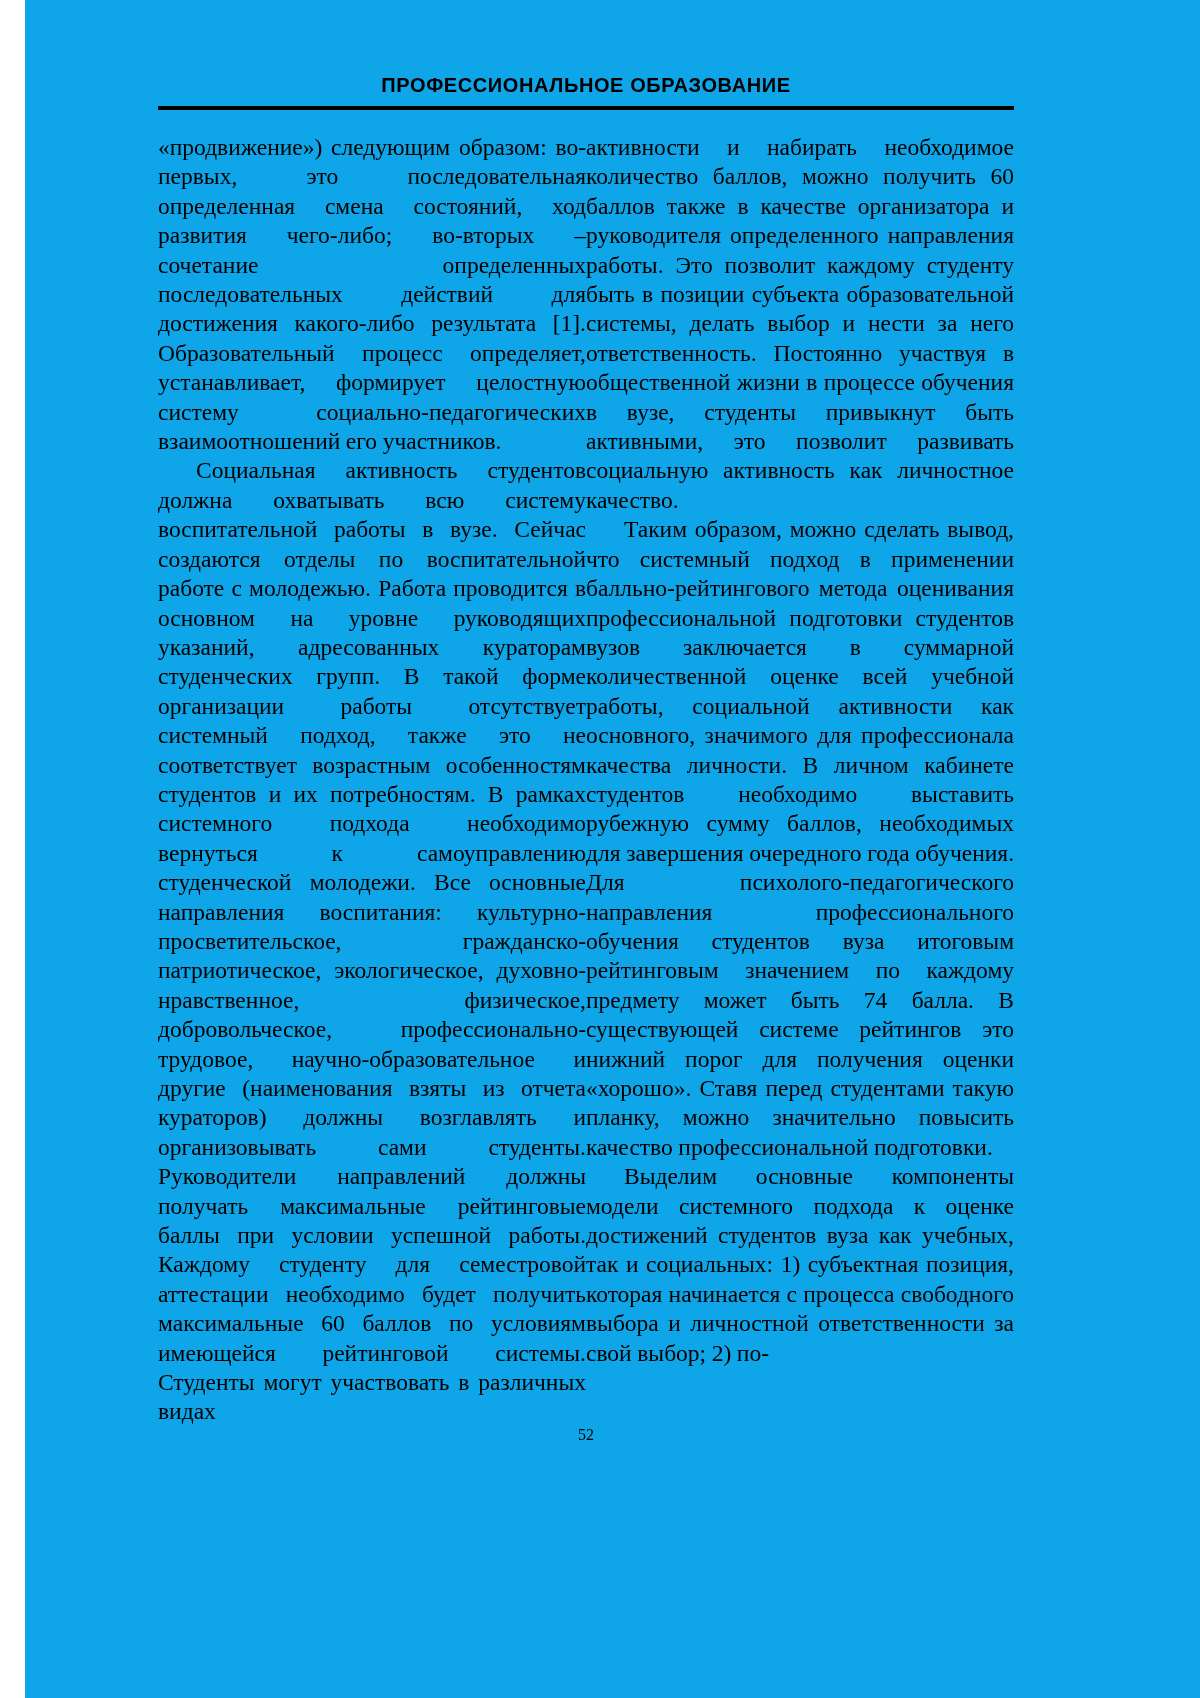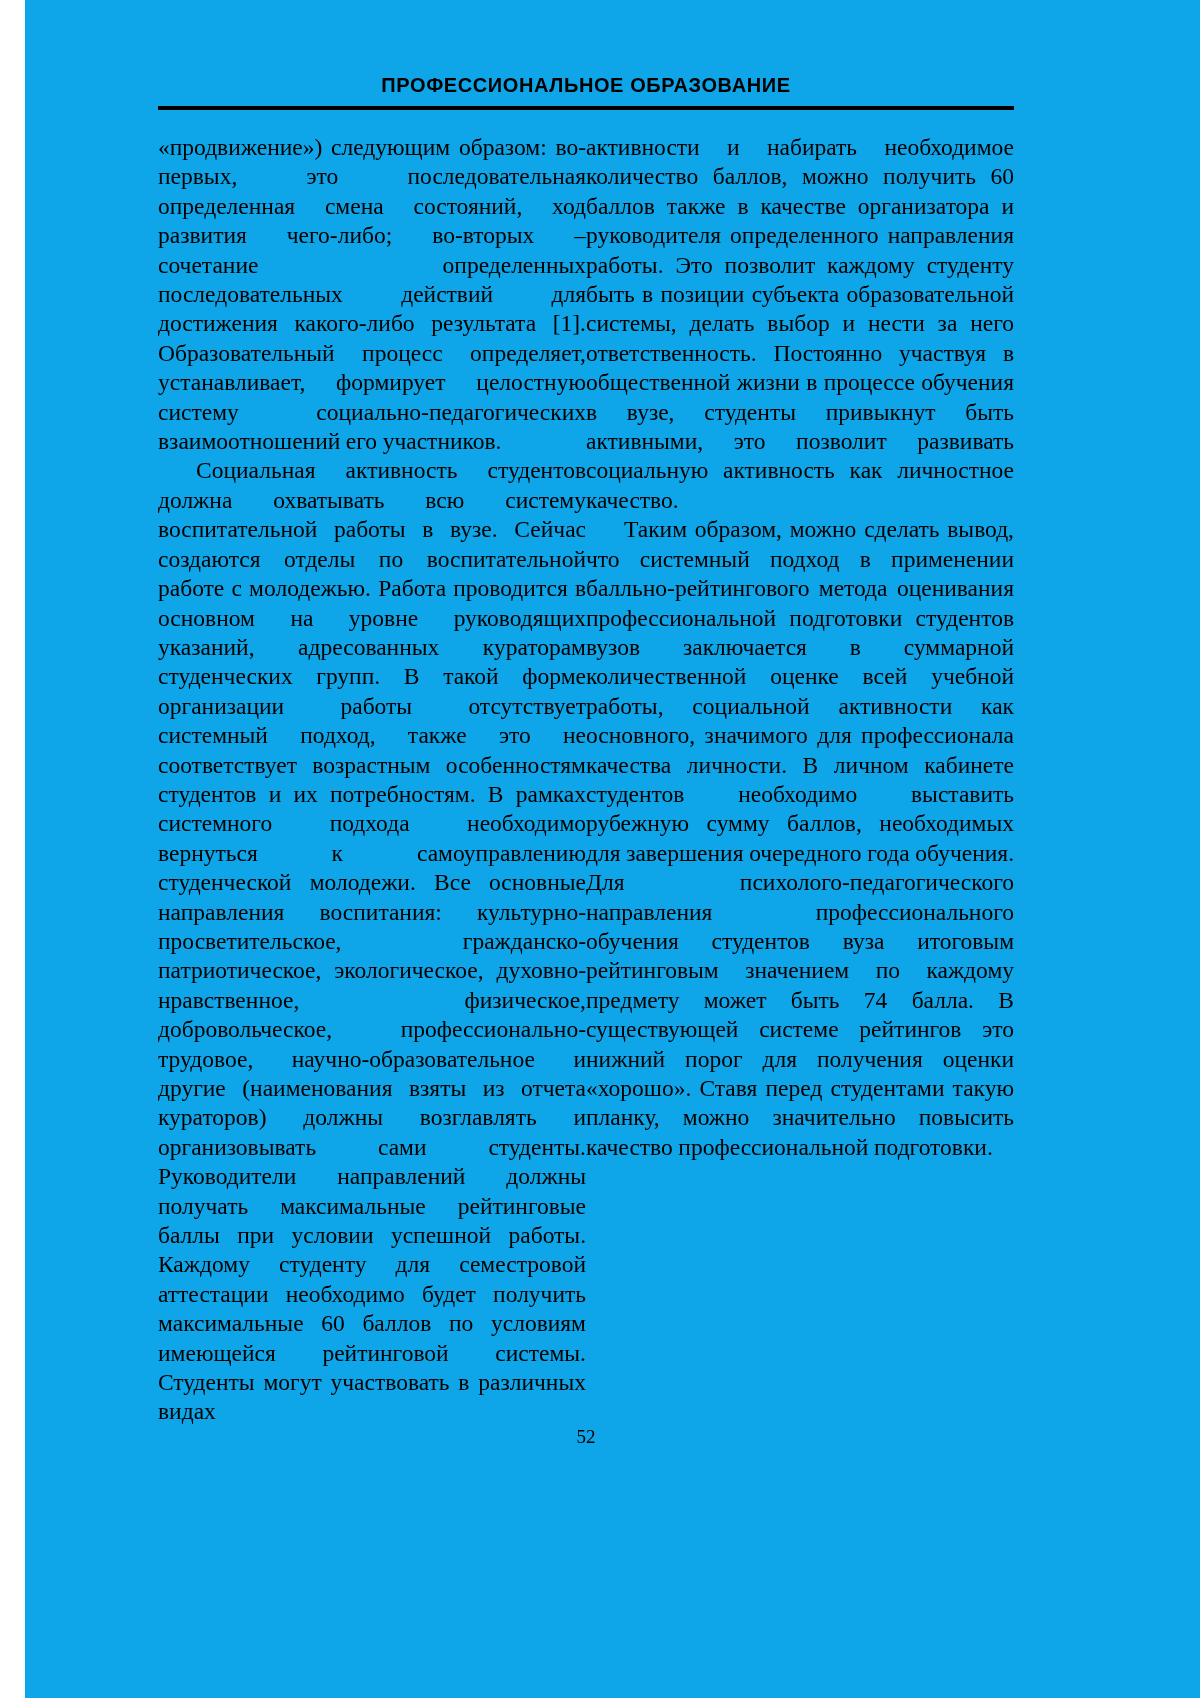--- a/index.html
+++ b/index.html
@@ -61,21 +61,21 @@
   }
   .col p.indent {
     text-indent: 38px;
   }
   .page-number {
     position: absolute;
     left: 0;
     top: 1426px;
     width: 100%;
     text-align: center;
-    font-size: 19px;
+    font-size: 16px;
     font-family: "Liberation Serif", serif;
   }
 </style>
 </head>
 <body>
 
 <div class="page">
   <div class="sheet">
 
     <h1 class="running-head">ПРОФЕССИОНАЛЬНОЕ ОБРАЗОВАНИЕ</h1>
@@ -84,19 +84,20 @@
 
     <div class="columns">
       <div class="col">
         <p>«продвижение») следующим образом: во-первых, это последовательная определенная смена состояний, ход развития чего-либо; во-вторых – сочетание определенных последовательных действий для достижения какого-либо результата [1]. Образовательный процесс определяет, устанавливает, формирует целостную систему социально-педагогических взаимоотношений его участников.</p>
         <p class="indent">Социальная активность студентов должна охватывать всю систему воспитательной работы в вузе. Сейчас создаются отделы по воспитательной работе с молодежью. Работа проводится в основном на уровне руководящих указаний, адресованных кураторам студенческих групп. В такой форме организации работы отсутствует системный подход, также это не соответствует возрастным особенностям студентов и их потребностям. В рамках системного подхода необходимо вернуться к самоуправлению студенческой молодежи. Все основные направления воспитания: культурно-просветительское, гражданско-патриотическое, экологическое, духовно-нравственное, физическое, добровольческое, профессионально-трудовое, научно-образовательное и другие (наименования взяты из отчета кураторов) должны возглавлять и организовывать сами студенты. Руководители направлений должны получать максимальные рейтинговые баллы при условии успешной работы. Каждому студенту для семестровой аттестации необходимо будет получить максимальные 60 баллов по условиям имеющейся рейтинговой системы. Студенты могут участвовать в различных видах</p>
       </div>
 
       <div class="col">
         <p>активности и набирать необходимое количество баллов, можно получить 60 баллов также в качестве организатора и руководителя определенного направления работы. Это позволит каждому студенту быть в позиции субъекта образовательной системы, делать выбор и нести за него ответственность. Постоянно участвуя в общественной жизни в процессе обучения в вузе, студенты привыкнут быть активными, это позволит развивать социальную активность как личностное качество.</p>
         <p class="indent">Таким образом, можно сделать вывод, что системный подход в применении балльно-рейтингового метода оценивания профессиональной подготовки студентов вузов заключается в суммарной количественной оценке всей учебной работы, социальной активности как основного, значимого для профессионала качества личности. В личном кабинете студентов необходимо выставить рубежную сумму баллов, необходимых для завершения очередного года обучения. Для психолого-педагогического направления профессионального обучения студентов вуза итоговым рейтинговым значением по каждому предмету может быть 74 балла. В существующей системе рейтингов это нижний порог для получения оценки «хорошо». Ставя перед студентами такую планку, можно значительно повысить качество профессиональной подготовки.</p>
+        <p class="indent">Выделим основные компоненты модели системного подхода к оценке достижений студентов вуза как учебных, так и социальных: 1) субъектная позиция, которая начинается с процесса свободного выбора и личностной ответственности за свой выбор; 2) по-</p>
       </div>
     </div>
 
     <div class="page-number">52</div>
 
   </div>
 </div>
 
 </body></html>

